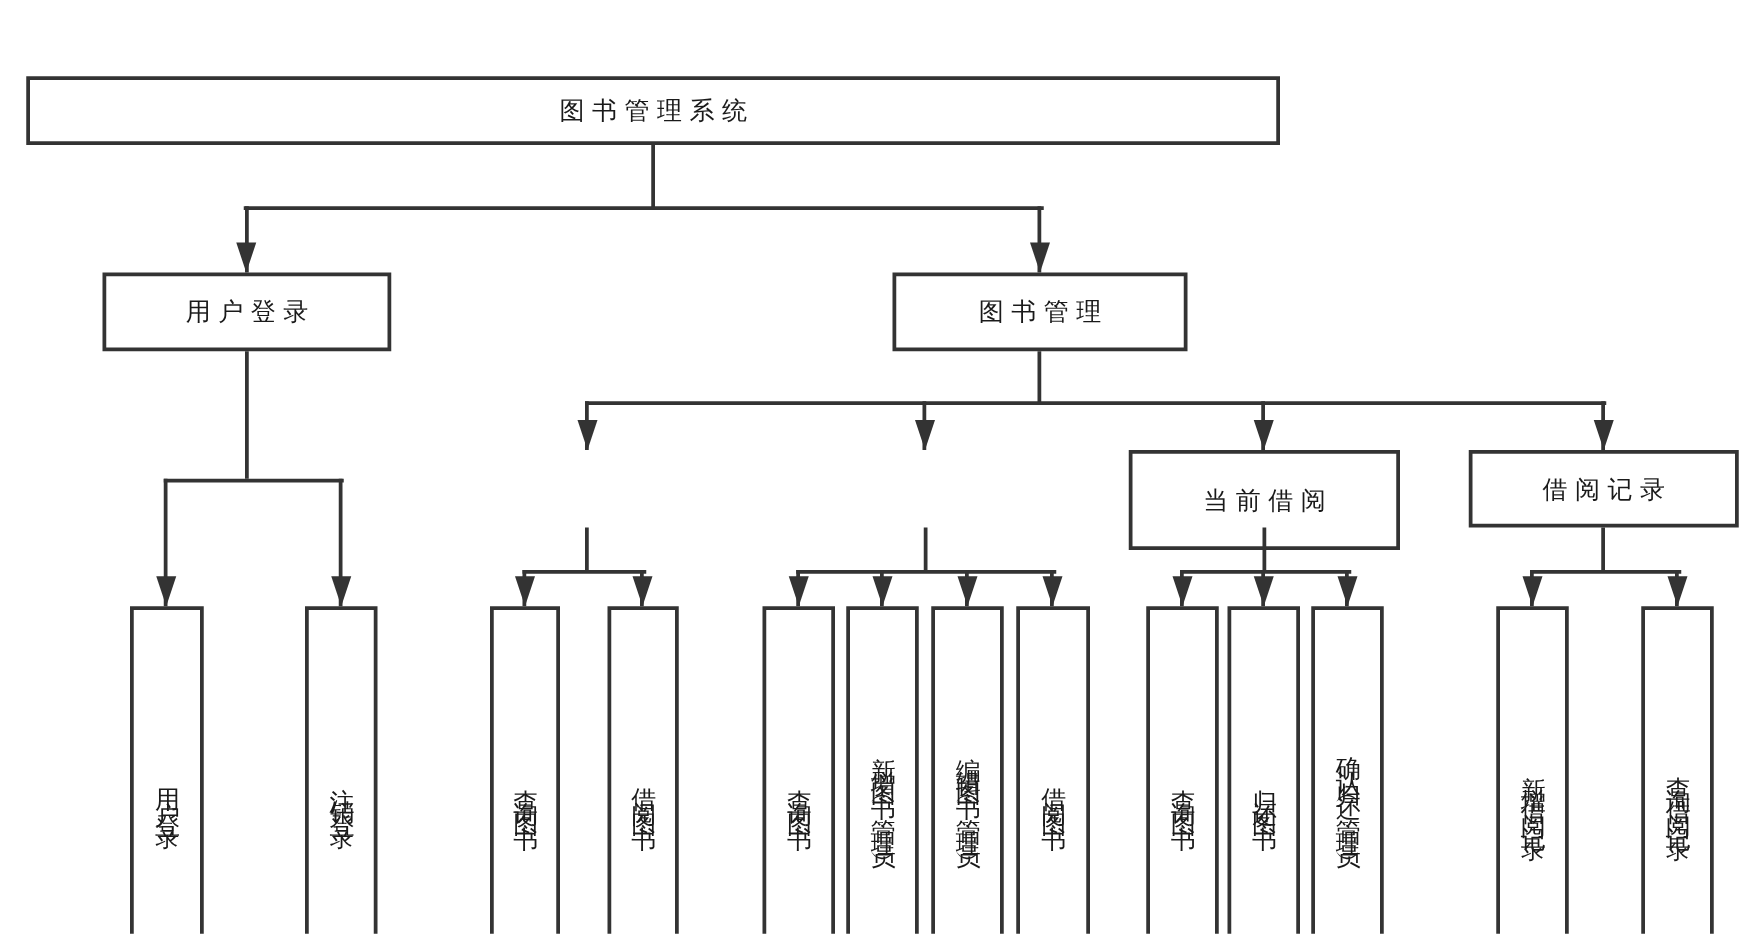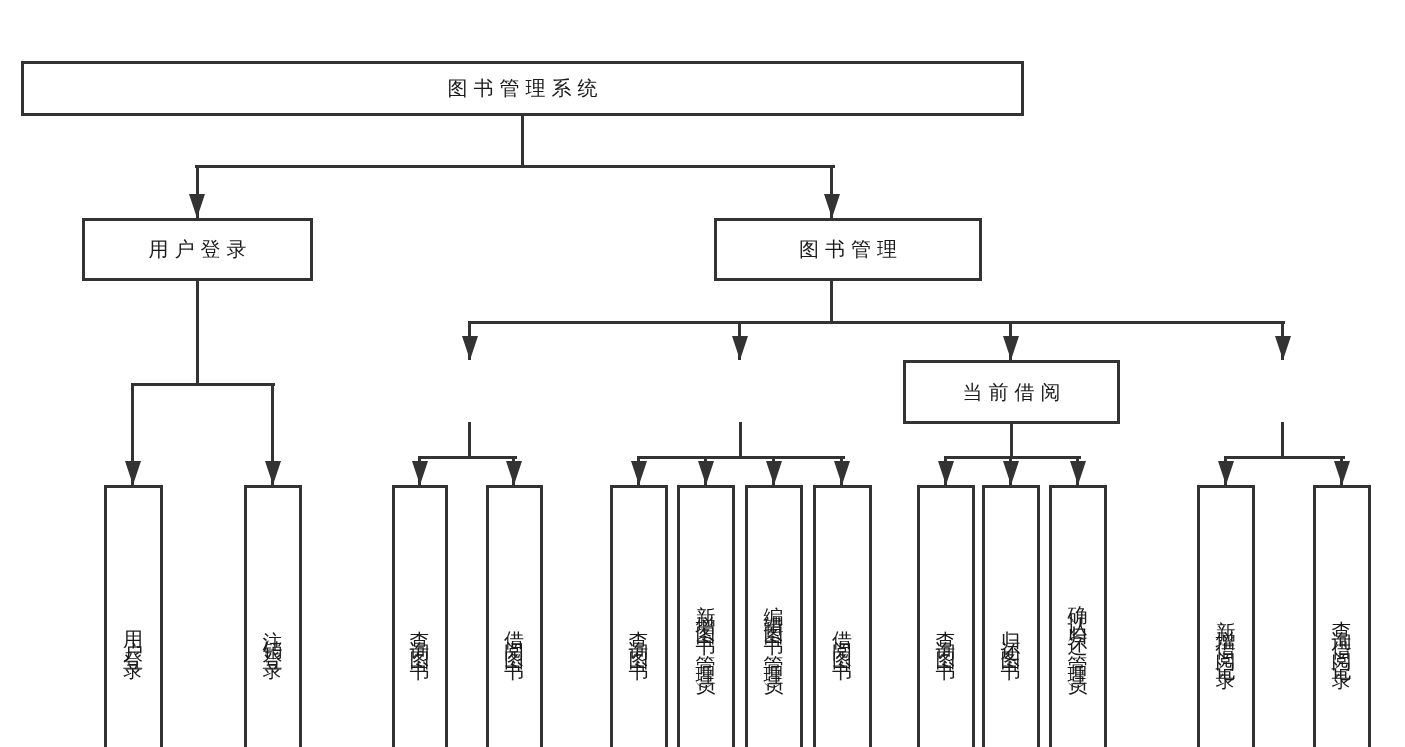--- a/index.html
+++ b/index.html
@@ -30,23 +30,24 @@
   }
 </style>
 </head>
 <body>
 
 <div class="diagram">
 
   <div class="box hbox" style="left:21px;top:13px;width:1003px;height:55px">图书管理系统</div>
 
   <div class="box hbox" style="left:82px;top:170px;width:231px;height:63px">用户登录</div>
-  <div class="box hbox" style="left:714px;top:170px;width:268px;height:63px">图书管理</div>
+  <div class="box hbox" style="left:714px;top:170px;width:236px;height:63px">图书管理</div>
 
-  <div class="box hbox" style="left:903px;top:312px;width:217px;height:64px">当前借阅</div>
+  <div class="box hbox" style="left:903px;top:312px;width:217px;height:80px">当前借阅</div>
+  <div class="box hbox" style="left:1175px;top:312px;width:216px;height:62px">借阅记录</div>
 
   <div class="box leaf" style="left:104px;width:59px">
     <span class="vtext">用户登录</span>
   </div>
   <div class="box leaf" style="left:244px">
     <span class="vtext">注销登录</span>
   </div>
 
   <div class="box leaf" style="left:392px;width:56px">
     <span class="vtext">查询图书</span>

